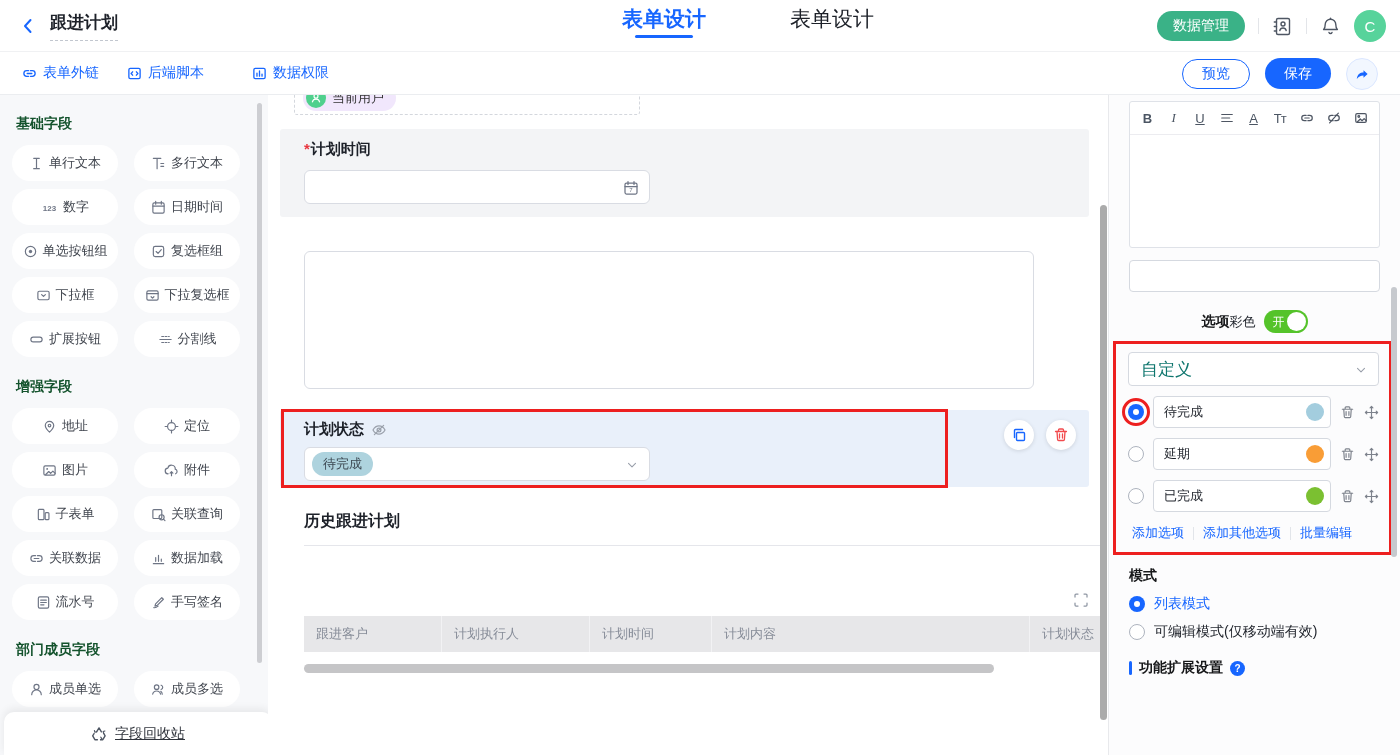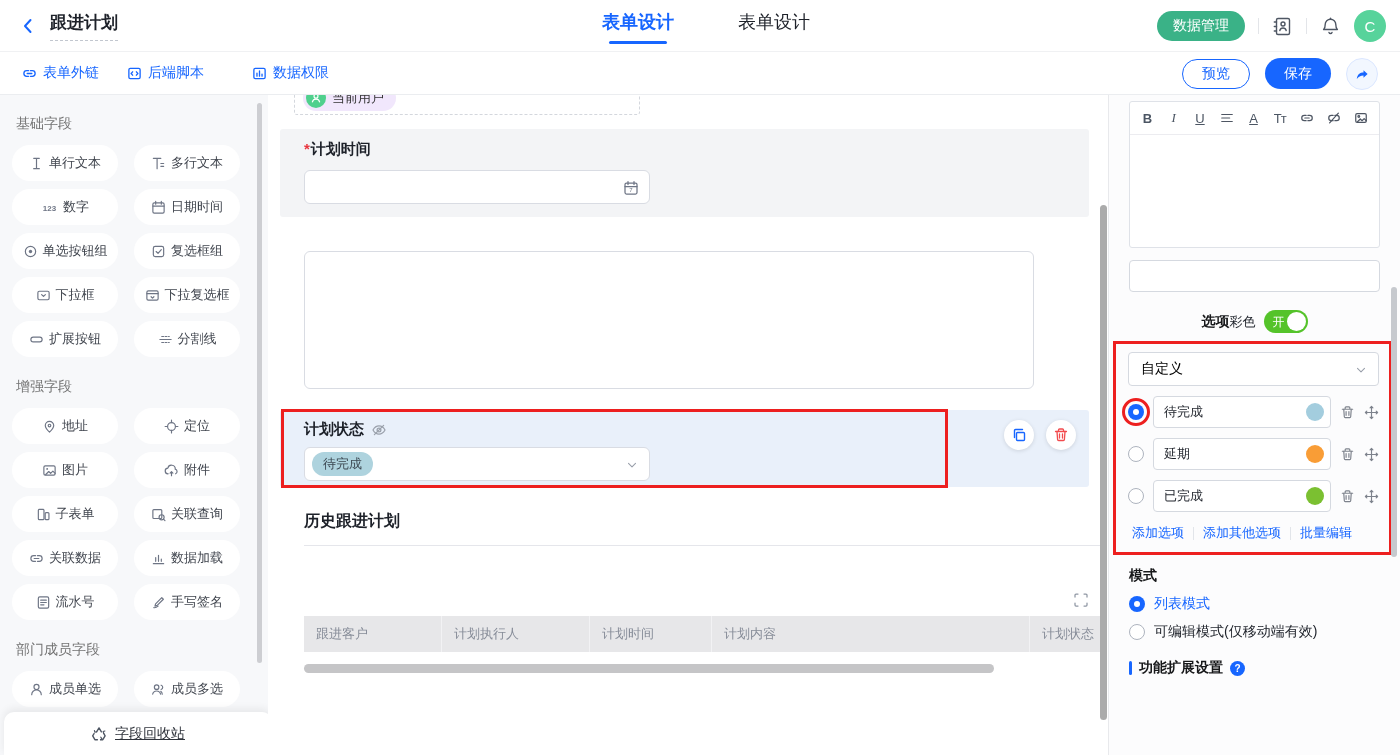--- a/index.html
+++ b/index.html
@@ -6,21 +6,21 @@
   body { font-family:"Liberation Sans","DejaVu Sans",sans-serif; background:#fff; }
   .app { position:relative; width:1400px; height:755px; overflow:hidden; background:#fff; color:#1d2129; }
 
   
   .hdr { position:relative; height:52px; background:#fff; border-bottom:1px solid #f0f1f3; display:flex; align-items:center; }
   .hdr-left { display:flex; align-items:center; padding-left:18px; }
   .back { width:20px; height:20px; cursor:pointer; }
   .title-wrap { margin-left:12px; padding-bottom:6px; border-bottom:1px dashed #c2c7cf; }
   .title { font-size:17px; font-weight:700; color:#1d2129; }
   .hdr-tabs { position:absolute; left:602px; top:0; height:52px; display:flex; gap:64px; }
-  .htab { position:relative; height:44px; display:flex; align-items:center; font-size:18px; color:#1d2129; cursor:pointer; }
+  .htab { position:relative; height:38px; display:flex; align-items:center; font-size:21px; color:#1d2129; cursor:pointer;margin-left:20px; }
   .htab.active { color:#1766ff; font-weight:600; }
   .htab.active::after { content:""; position:absolute; left:50%; transform:translateX(-50%); bottom:0; width:58px; height:3px; background:#1766ff; border-radius:2px; }
   .hdr-right { position:absolute; right:14px; top:0; height:52px; display:flex; align-items:center; gap:13px; }
   .btn-green { height:30px; padding:0 16px; border-radius:15px; background:#3ab287; color:#fff; font-size:14px; display:flex; align-items:center; cursor:pointer; }
   .vdiv { width:1px; height:16px; background:#e3e5e9; }
   .hicon { width:21px; height:21px; cursor:pointer; }
   .avatar { width:32px; height:32px; border-radius:50%; background:#57d39b; color:#fff; font-size:15px; display:flex; align-items:center; justify-content:center; cursor:pointer; }
 
   
   .tb { position:relative; height:43px; background:#fff; border-bottom:1px solid #ebedf0; display:flex; align-items:center; }
@@ -31,21 +31,21 @@
   .tb-right { position:absolute; right:22px; top:0; height:43px; display:flex; align-items:center; gap:15px; }
   .btn-outline { height:30px; padding:0 19px; border:1px solid #1766ff; color:#1766ff; border-radius:16px; background:#fff; font-size:14px; display:flex; align-items:center; cursor:pointer; }
   .btn-primary { height:31px; padding:0 19px; border-radius:16px; background:#1766ff; color:#fff; font-size:14px; display:flex; align-items:center; cursor:pointer; }
   .btn-share { width:32px; height:32px; border-radius:50%; background:#f2f7ff; border:1px solid #dbe7ff; display:flex; align-items:center; justify-content:center; cursor:pointer; }
 
   
   .main { display:flex; height:660px; }
 
   
   .side { position:relative; width:268px; background:#f7f8fa; overflow:hidden; flex:none; }
-  .sec-title { margin:20px 0 0 16px; font-size:14px; font-weight:400; color:#737373; }
+  .sec-title { margin:20px 0 0 16px; font-size:14px; font-weight:700; color:#14532d; }
   .pill-grid { display:grid; grid-template-columns:106px 106px; gap:8px 16px; margin:12px 0 0 12px; }
   .pill { height:36px; background:#fff; border-radius:18px; display:flex; align-items:center; justify-content:center; gap:5px; font-size:13px; color:#40454e; cursor:grab; }
   .side-thumb { position:absolute; right:6px; top:8px; width:5px; height:560px; background:#cdced2; border-radius:3px; }
   .recycle { position:absolute; left:4px; bottom:0; width:268px; height:43px; background:#fff; border-radius:10px 10px 0 0; box-shadow:0 -3px 8px rgba(0,0,0,.07); display:flex; align-items:center; justify-content:center; gap:8px; font-size:14px; color:#2f333b; cursor:pointer;text-decoration:underline; }
 
   
   .canvas { position:relative; flex:1; background:#fff; overflow:hidden; }
   .chip-box { margin:-16px 0 0 26px; width:346px; height:36px; border:1px dashed #d4d7dd; border-radius:3px; padding:5px 0 0 8px; }
   .user-chip { display:inline-flex; align-items:center; gap:6px; height:26px; border-radius:13px; background:#f1e7fc; padding:0 12px 0 3px; font-size:13px; color:#333; }
   .user-chip .uc-av { width:20px; height:20px; border-radius:50%; background:#4fd08d; display:flex; align-items:center; justify-content:center; }
@@ -91,21 +91,21 @@
   .lblrow { margin-top:28px; display:flex; align-items:center; gap:6px; }
   .p-label { font-size:14px; font-weight:700; color:#17181a; }
   .help { width:15px; height:15px; border-radius:50%; background:#1766ff; color:#fff; font-size:10px; font-weight:700; display:flex; align-items:center; justify-content:center; cursor:pointer; }
   .p-input { margin-top:12px; width:100%; height:32px; border:1px solid #d5d9e0; border-radius:4px; background:#fff; padding:0 10px; font-size:13px; color:#1d2129; outline:none; }
   .opts-head { margin-top:18px; display:flex; align-items:center; justify-content:center; }
   .oh-right { display:flex; align-items:center; gap:8px; font-size:13px; color:#1d2129; }
   .toggle { position:relative; width:44px; height:23px; border-radius:12px; background:#55c32a; cursor:pointer; }
   .toggle .t-txt { position:absolute; left:9px; top:4px; color:#fff; font-size:12px; }
   .toggle .t-knob { position:absolute; right:2px; top:2px; width:19px; height:19px; border-radius:50%; background:#fff; }
   .red-sec { margin:8px -12px 0 -16px; border:3px solid #ed1f1f; padding:8px 10px 8px 12px; }
-  .sel { position:relative; height:34px; background:#fff; border:1px solid #d5d9e0; border-radius:4px; display:flex; align-items:center; padding:0 12px; font-size:14px; color:#000000; cursor:pointer; }
+  .sel { position:relative; height:34px; background:#fff; border:1px solid #d5d9e0; border-radius:4px; display:flex; align-items:center; padding:0 12px; font-size:17px; color:#0f766e; cursor:pointer; }
   .sel .chev { position:absolute; right:10px; top:10px; }
   .opt-row { margin-top:10px; display:flex; align-items:center; }
   .radio { width:16px; height:16px; border-radius:50%; border:1px solid #aeb4bf; background:#fff; flex:none; cursor:pointer; }
   .radio.on { border:none; background:#1766ff; position:relative; }
   .radio.on::after { content:""; position:absolute; left:5px; top:5px; width:6px; height:6px; border-radius:50%; background:#fff; }
   .ring { position:relative; }
   .ring::before { content:""; position:absolute; left:-6px; top:-6px; width:22px; height:22px; border:3px solid #ed1f1f; border-radius:50%; z-index:4; }
   .opt-input-wrap { position:relative; flex:1; margin-left:9px; }
   .opt-input { width:100%; height:32px; border:1px solid #d5d9e0; border-radius:4px; background:#fff; padding:0 32px 0 10px; font-size:13px; color:#1d2129; outline:none; }
   .dot { position:absolute; right:7px; top:7px; width:18px; height:18px; border-radius:50%; }

